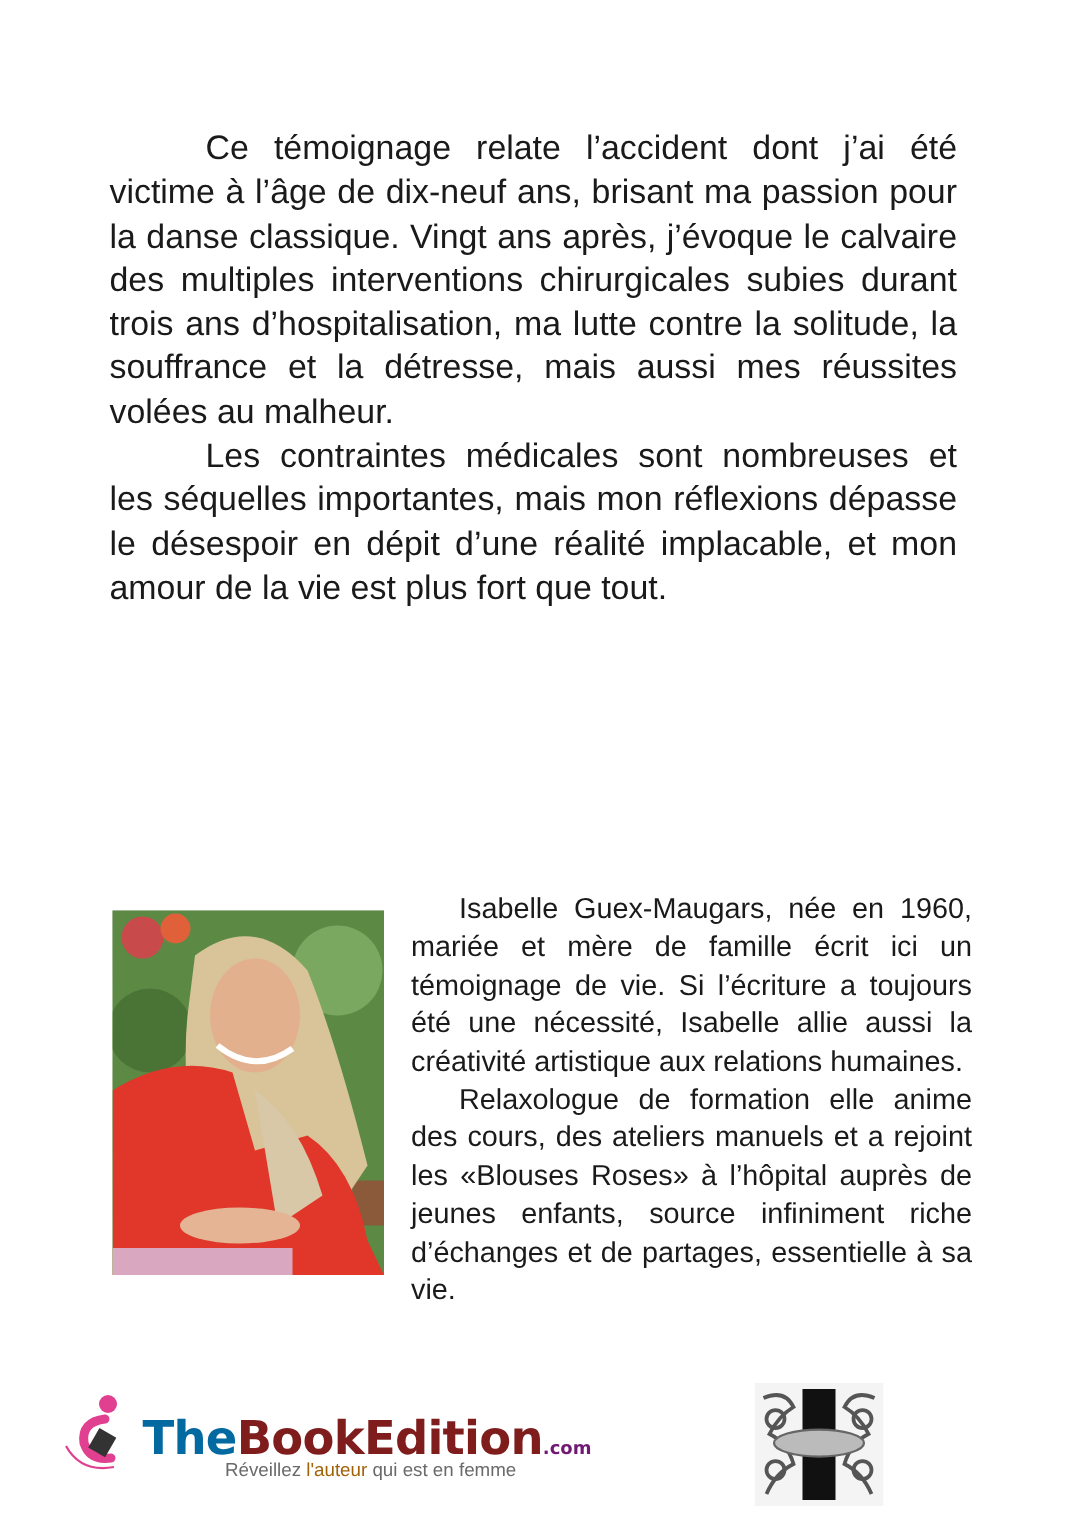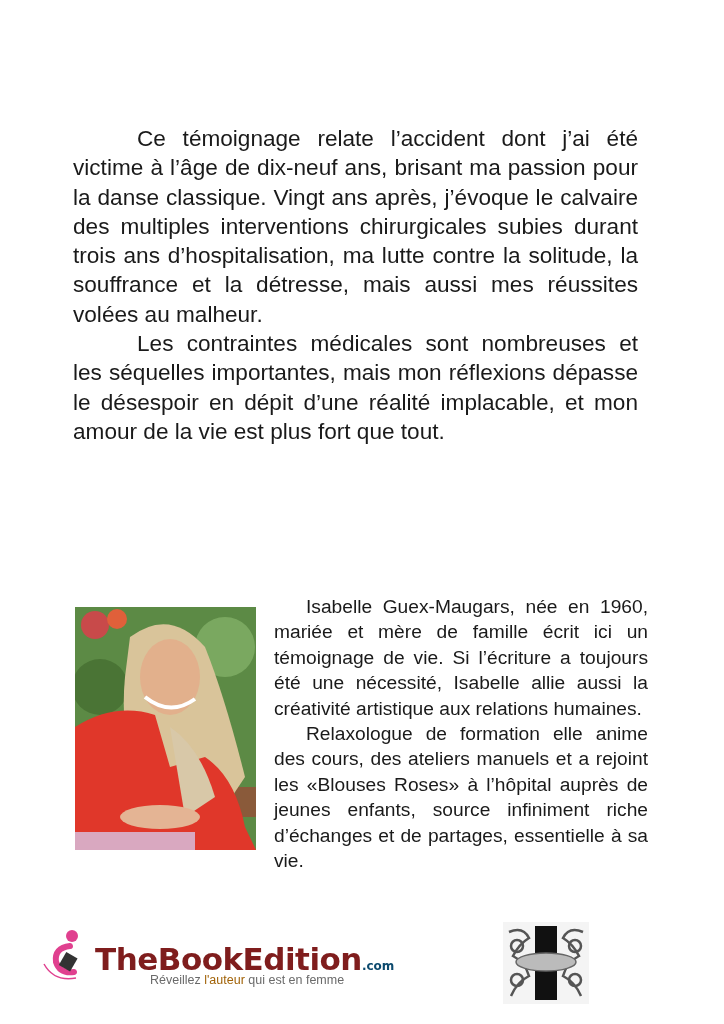--- a/index.html
+++ b/index.html
@@ -2,42 +2,42 @@
 <html><head>
 <meta charset="utf-8">
 <style>
   html, body { margin: 0; padding: 0; }
   body {
     width: 724px; height: 1024px; background: #ffffff; position: relative; overflow: hidden;
     font-family: "Liberation Sans", sans-serif; color: #1a1a1a;
   }
   .summary {
     position: absolute; left: 73px; top: 84px; width: 565px;
-    font-size: 22.6px; line-height: 29.3px; text-align: justify; margin-top: 40px;
+    font-size: 22.6px; line-height: 29.3px; text-align: justify;
   }
   .summary p, .bio p { margin: 0; text-indent: 64px; }
   .bio {
     position: absolute; left: 274px; top: 594px; width: 374px;
     font-size: 19.2px; line-height: 25.4px; text-align: justify;
   }
   .bio p { text-indent: 32px; }
   .photo {
     position: absolute; left: 75px; top: 607px; width: 181px; height: 243px; overflow: hidden;
     background: linear-gradient(180deg, #4f7a3a 0%, #6e9a52 30%, #5b8440 55%, #8aa46a 100%);
   }
   .photo svg { display: block; }
   .logo { position: absolute; left: 40px; top: 928px; width: 340px; height: 64px; }
   .logo-mark { position: absolute; left: 0; top: 0; width: 52px; height: 56px; }
   .brand {
     position: absolute; left: 55px; top: 14px; font-size: 31px; font-weight: bold; letter-spacing: -0.5px;
     font-family: "DejaVu Sans", sans-serif; line-height: 34px; white-space: nowrap;
   }
-  .brand .the { color: #7f1d1d; }
+  .brand .the { color: #0369a1; }
   .brand .book { color: #7f1d1d; }
-  .brand .com { color: #0c4a6e; font-size: 12px; letter-spacing: 0; }
+  .brand .com { color: #701a75; font-size: 12px; letter-spacing: 0; }
   .tagline {
     position: absolute; left: 110px; top: 45px; font-size: 12.5px; color: #6a6a6a; white-space: nowrap;
   }
   .tagline .hl { color: #a16207; }
   .dropcap { position: absolute; left: 503px; top: 922px; width: 86px; height: 82px; }
 </style>
 </head>
 <body>
 
 <div class="summary">

